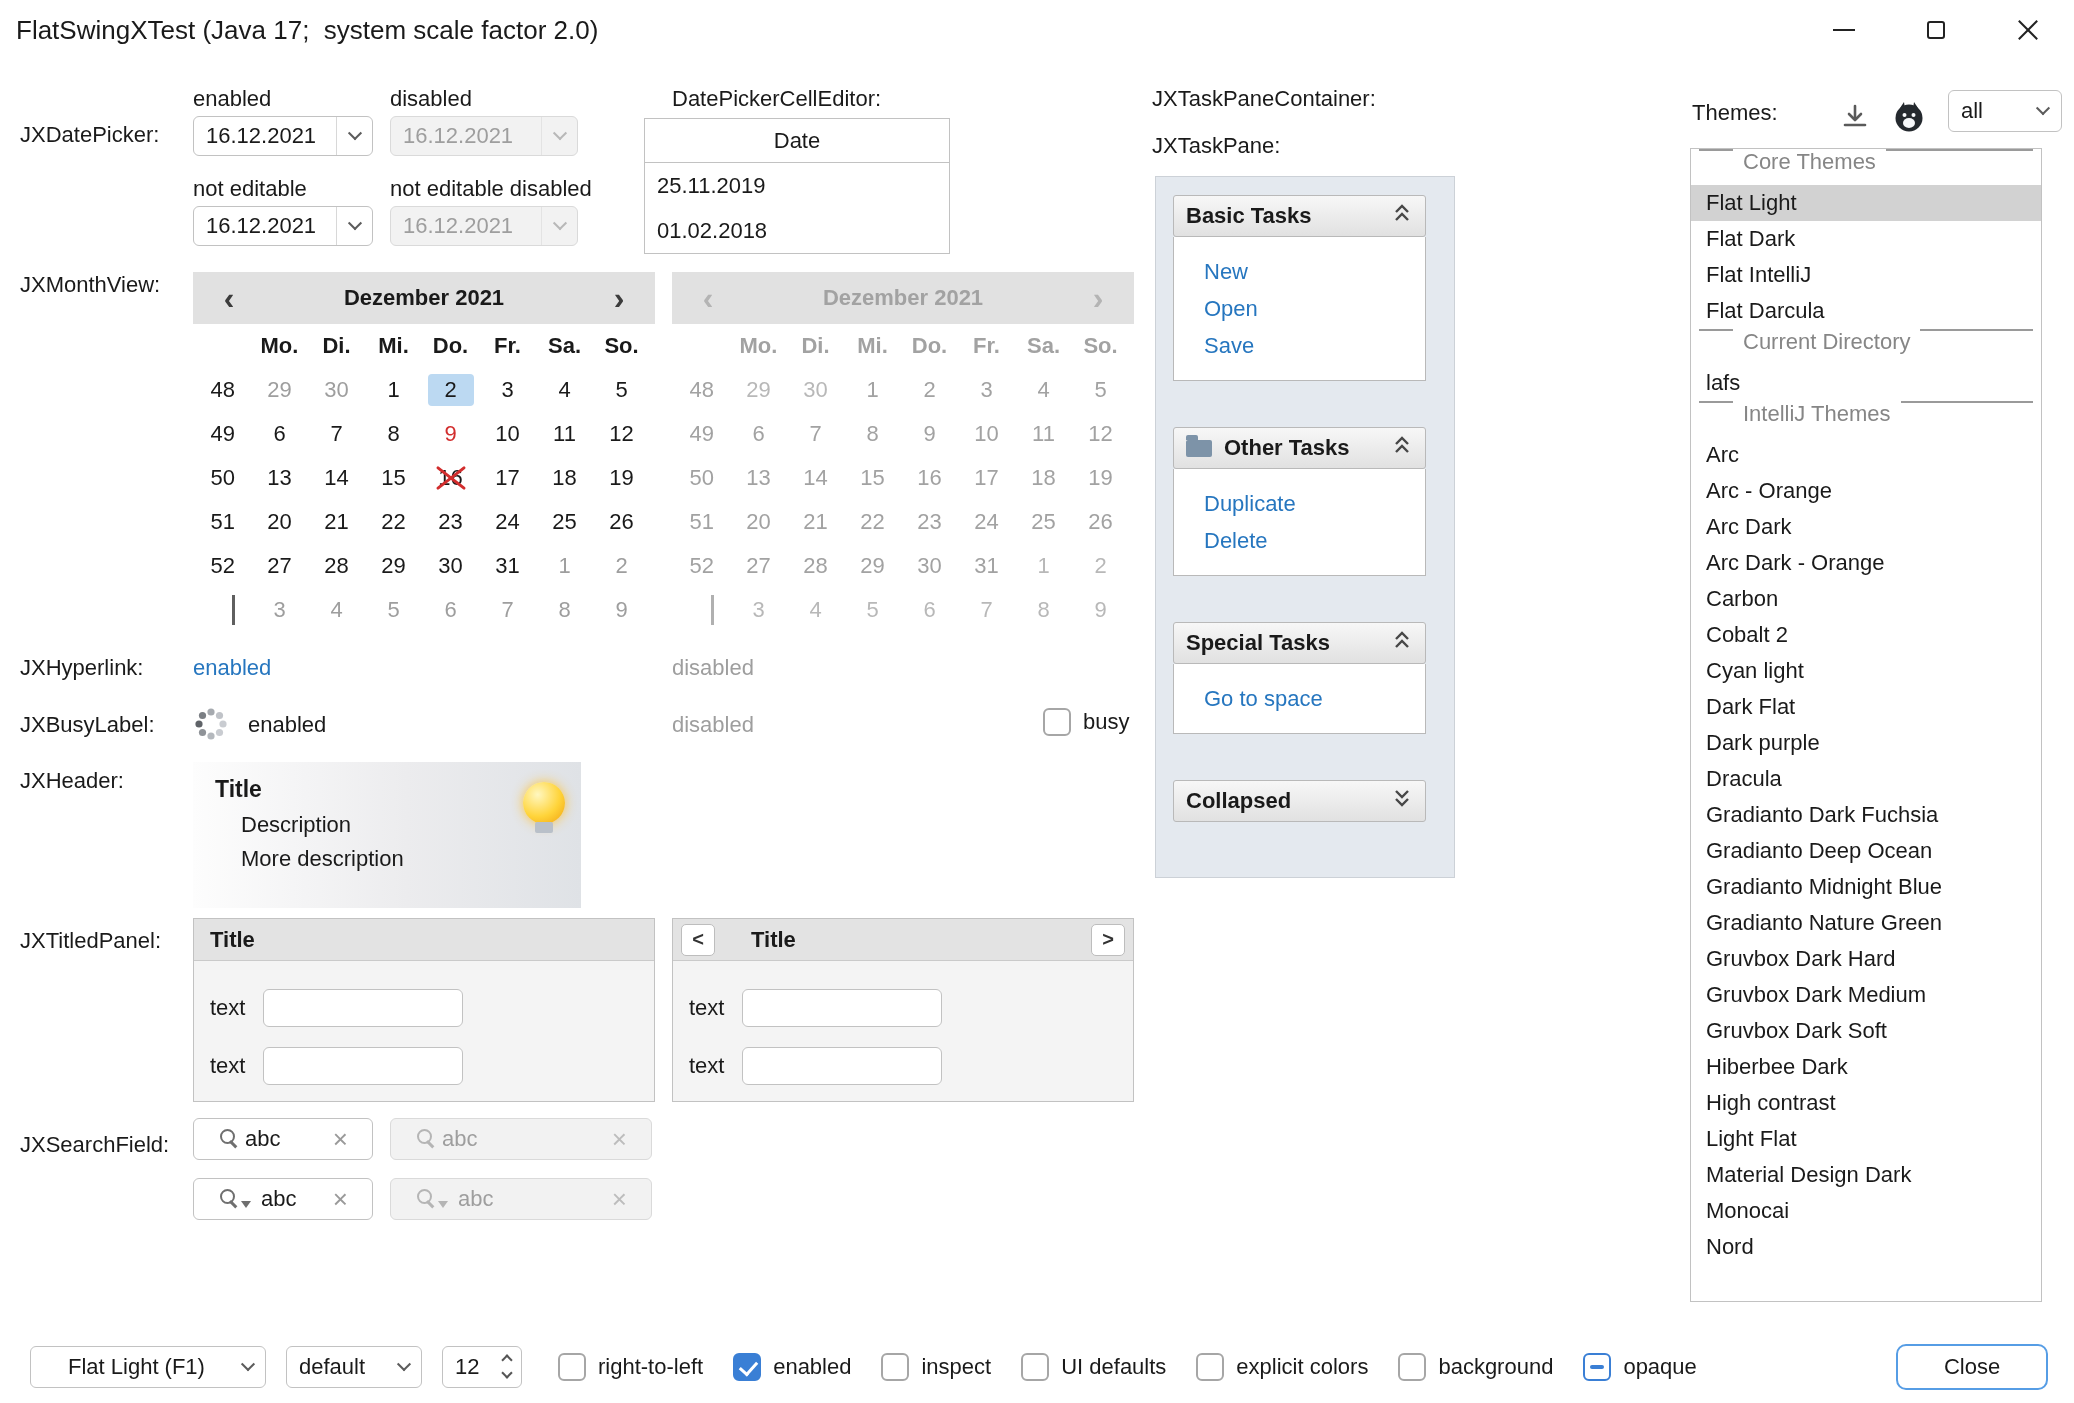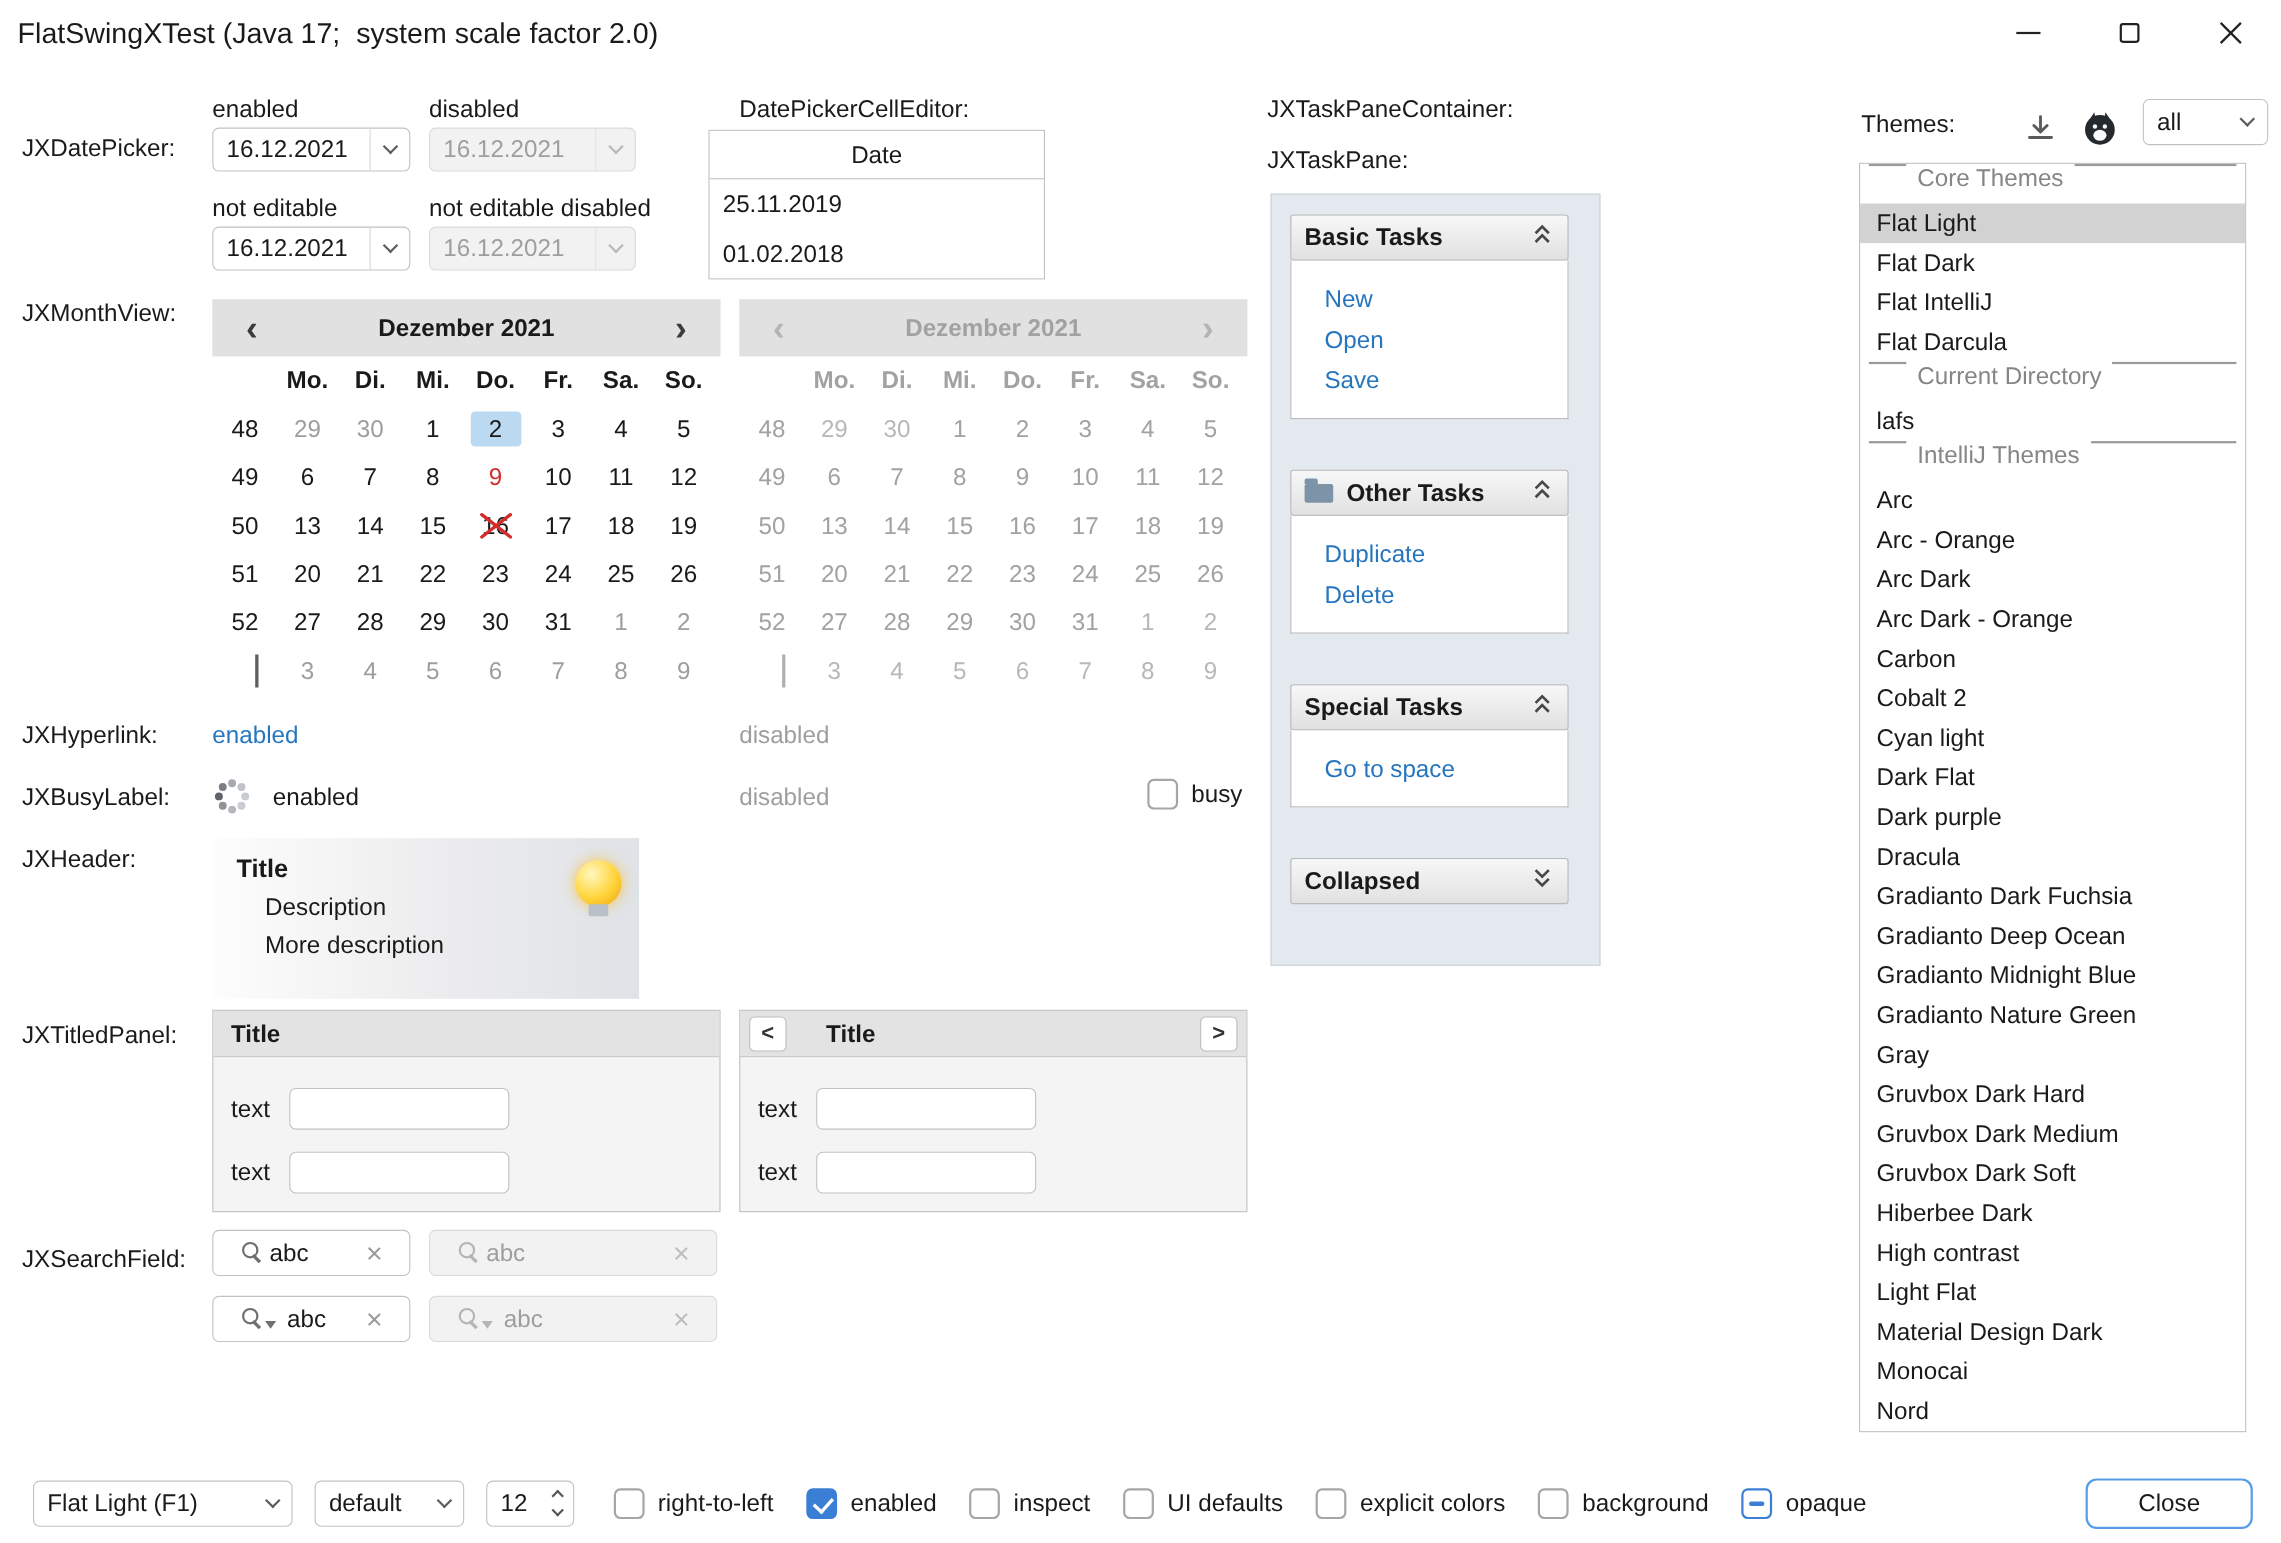--- a/index.html
+++ b/index.html
@@ -748,34 +748,33 @@
     <div class="titem">Carbon</div>
     <div class="titem">Cobalt 2</div>
     <div class="titem">Cyan light</div>
     <div class="titem">Dark Flat</div>
     <div class="titem">Dark purple</div>
     <div class="titem">Dracula</div>
     <div class="titem">Gradianto Dark Fuchsia</div>
     <div class="titem">Gradianto Deep Ocean</div>
     <div class="titem">Gradianto Midnight Blue</div>
     <div class="titem">Gradianto Nature Green</div>
-    <div class="titem">Gray</div>
     <div class="titem">Gruvbox Dark Hard</div>
     <div class="titem">Gruvbox Dark Medium</div>
     <div class="titem">Gruvbox Dark Soft</div>
     <div class="titem">Hiberbee Dark</div>
     <div class="titem">High contrast</div>
     <div class="titem">Light Flat</div>
     <div class="titem">Material Design Dark</div>
     <div class="titem">Monocai</div>
     <div class="titem">Nord</div>
   </div>
 
 <div class="bottombar">
-  <div class="bcombo" style="width:236px;">
+  <div class="bcombo" style="width:236px;padding-left:25px;">
     <span class="val">Flat Light (F1)</span>
     <span class="arrowbox">
         <span class="chev"></span>
       </span>
   </div>
   <div class="bcombo" style="width:136px;margin-left:20px;">
     <span class="val">default</span>
     <span class="arrowbox">
         <span class="chev"></span>
       </span>

